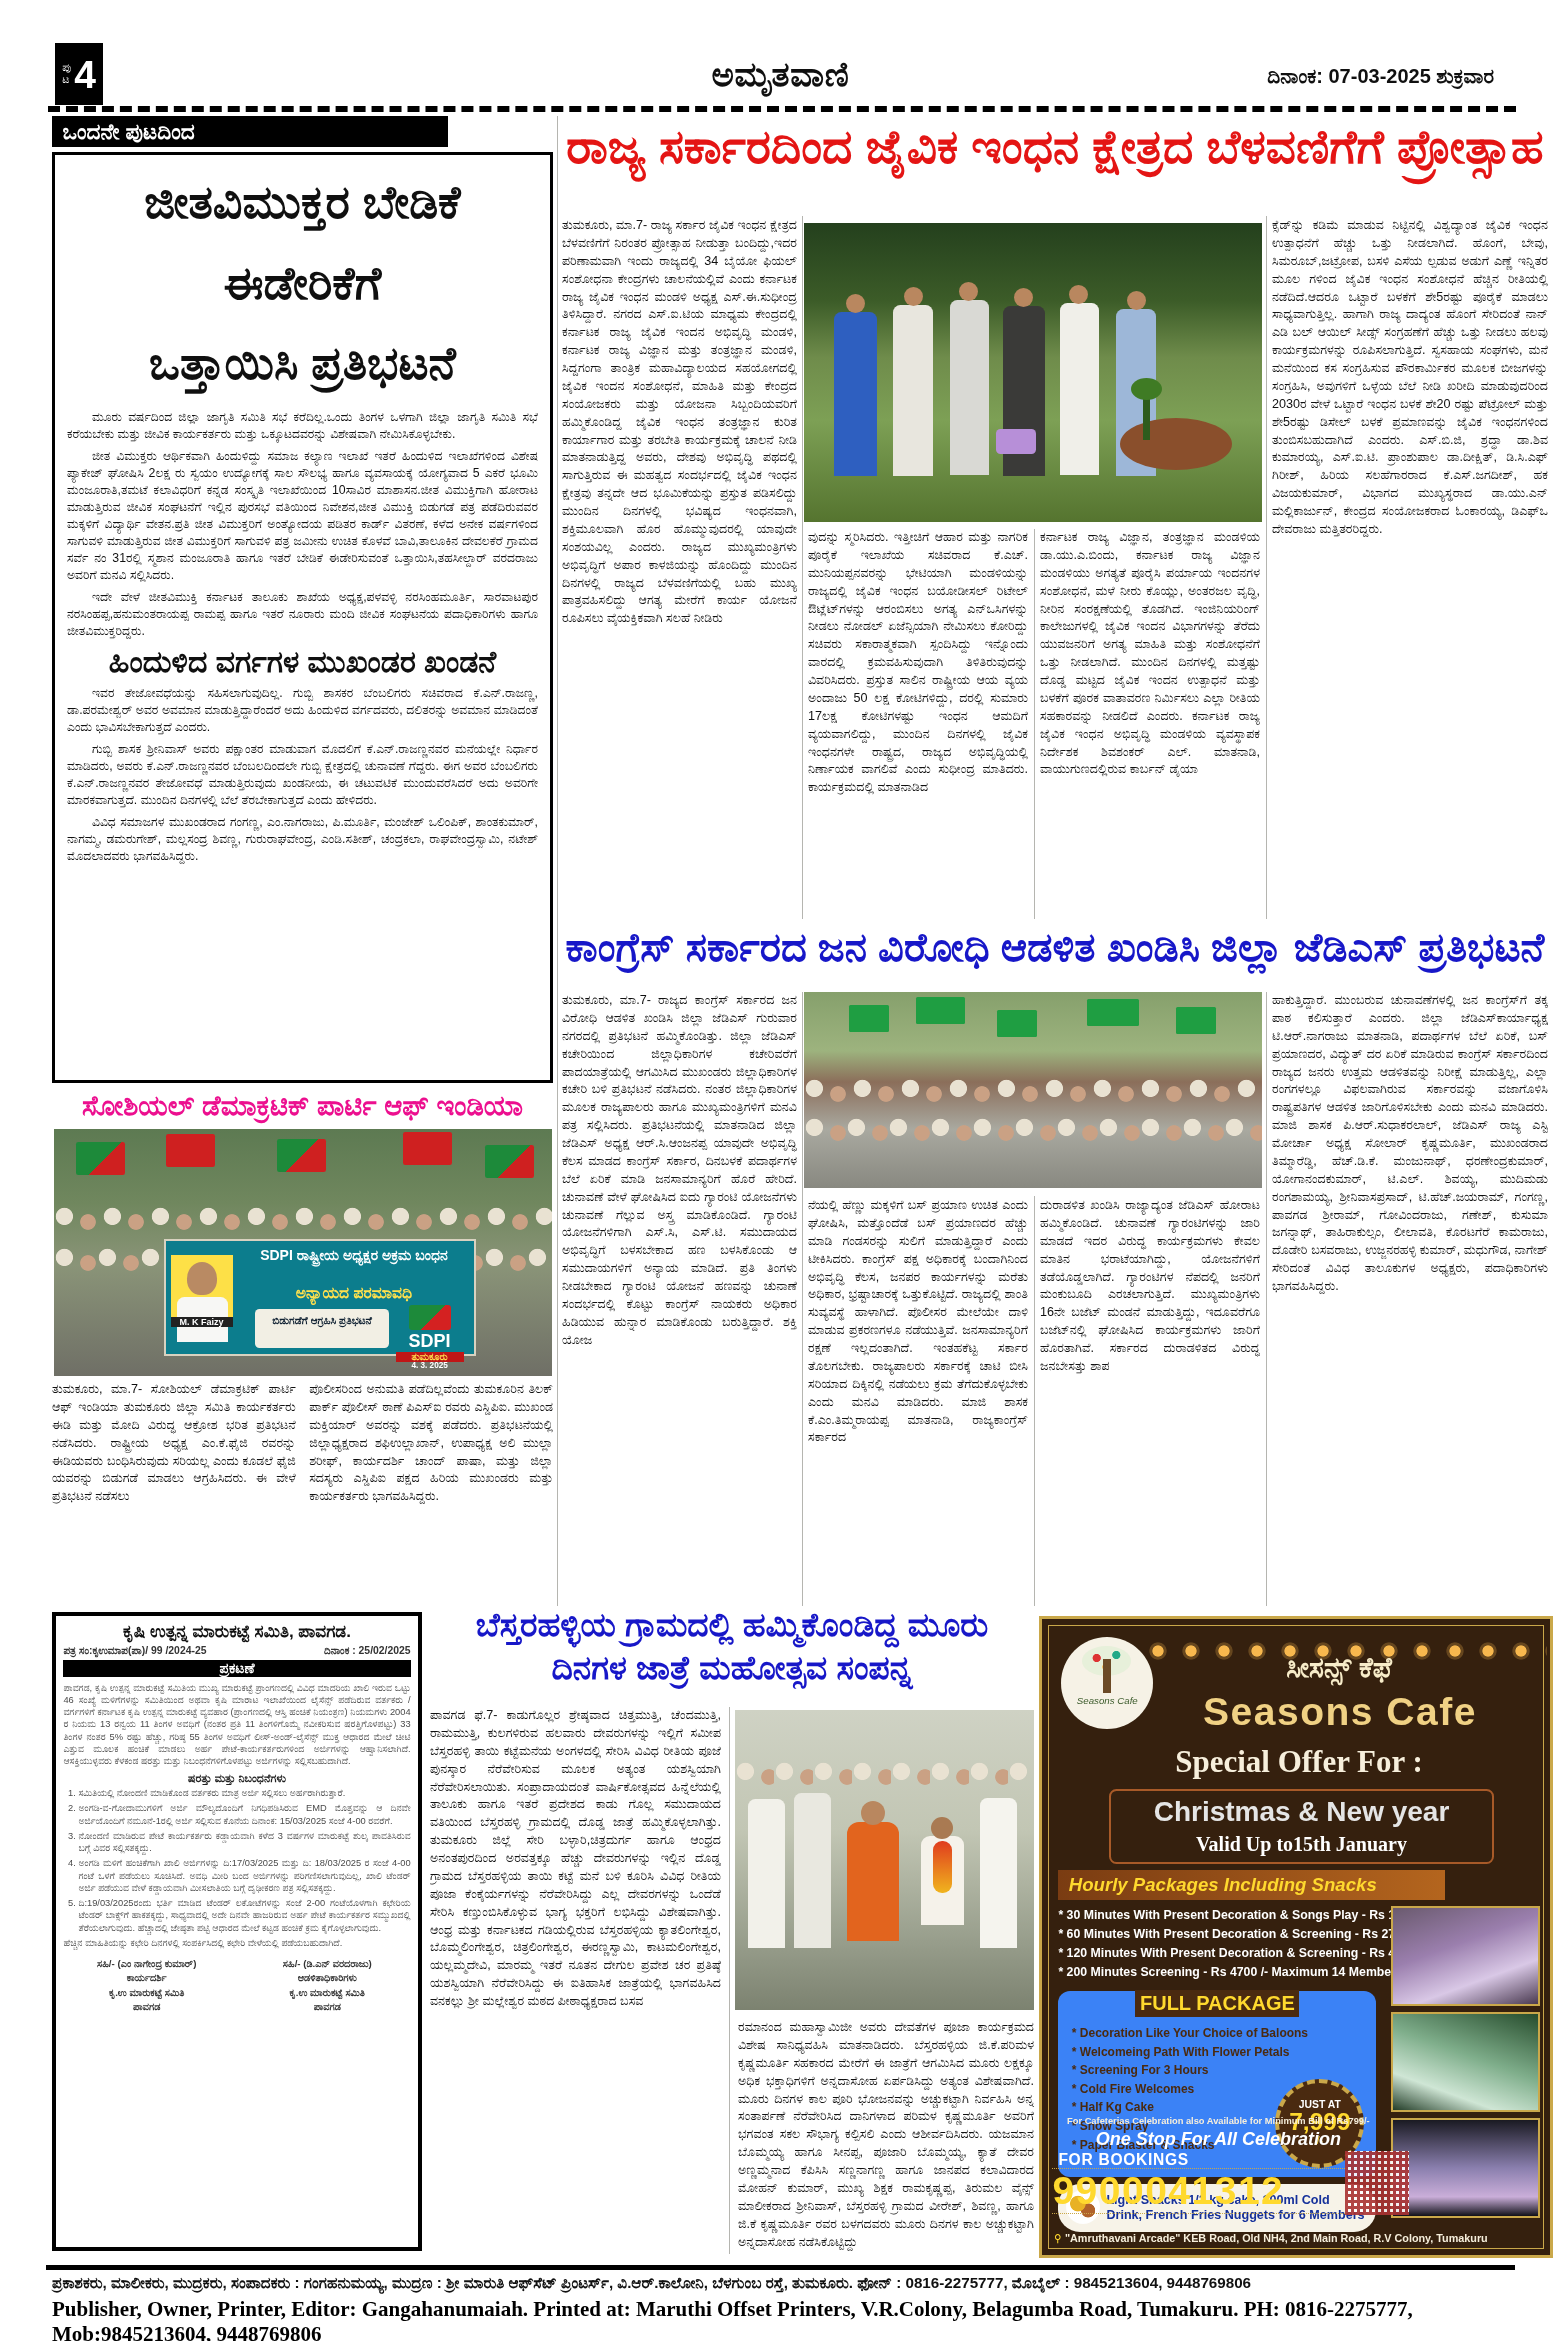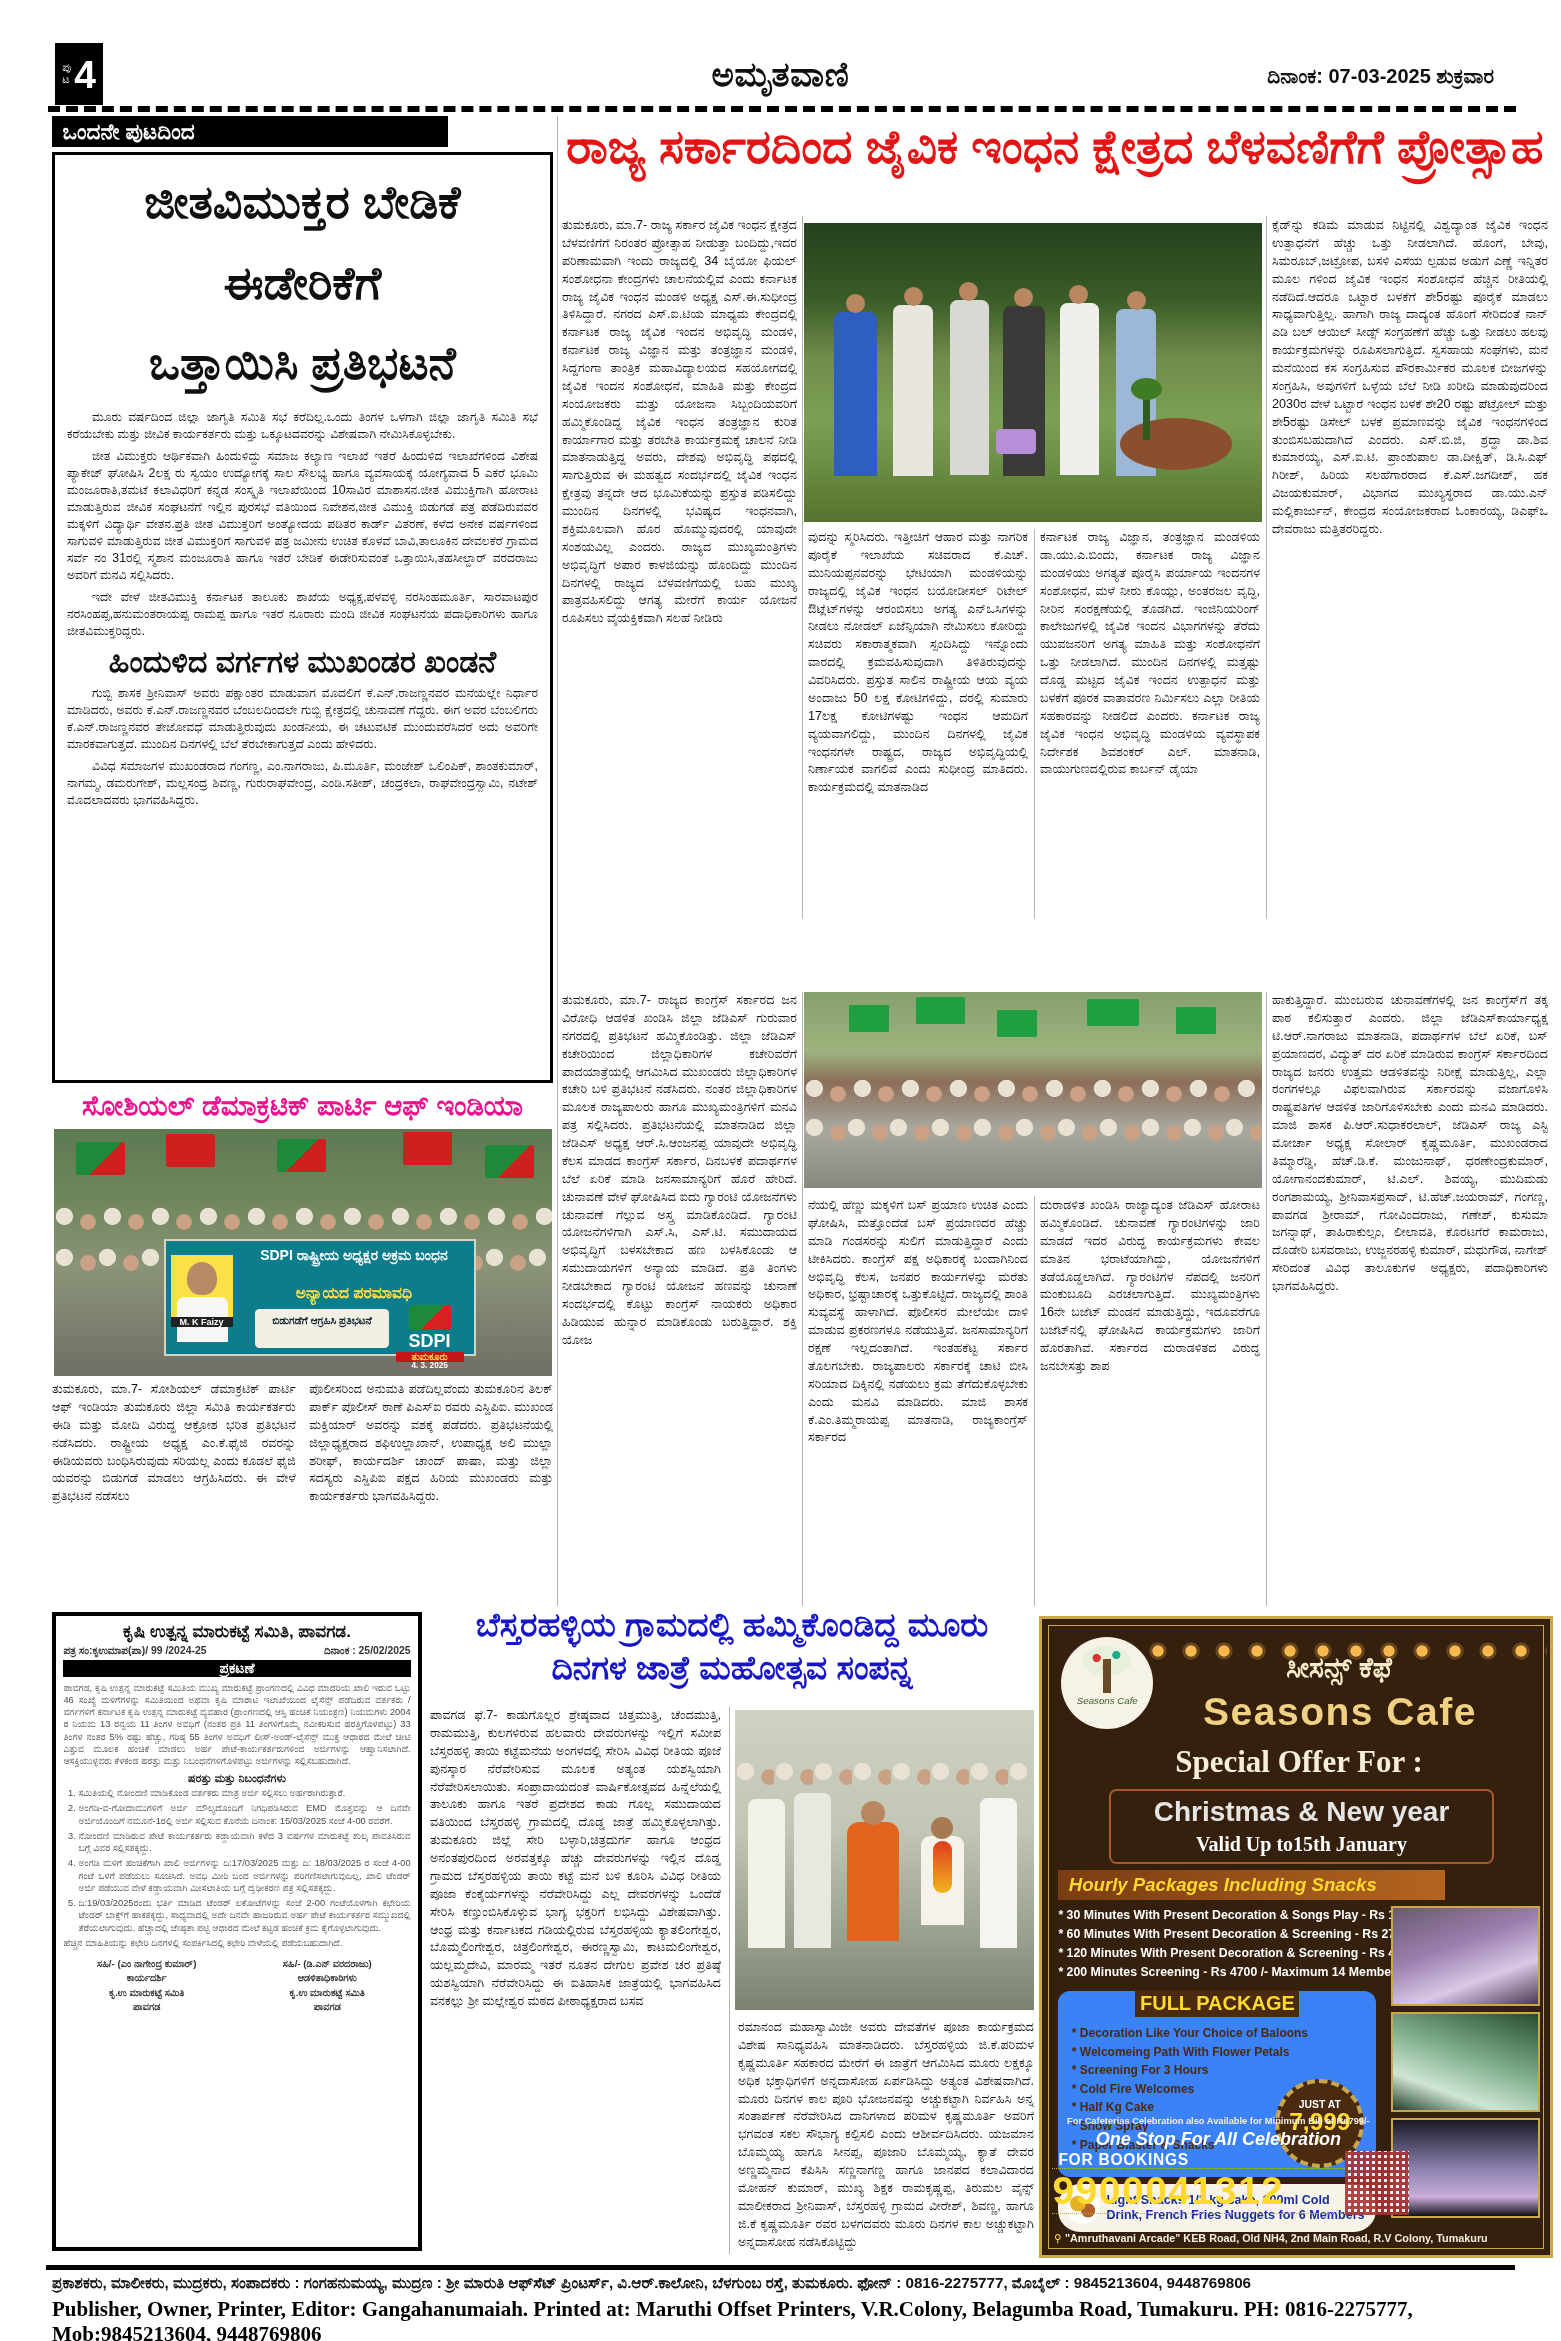--- a/index.html
+++ b/index.html
@@ -141,20 +141,21 @@
   <div class="abs" id="contbar">ಒಂದನೇ ಪುಟದಿಂದ</div>
   <div class="abs" id="box1">
     <div class="hl">
       <div>ಜೀತವಿಮುಕ್ತರ ಬೇಡಿಕೆ ಈಡೇರಿಕೆಗೆ</div>
       <div>ಒತ್ತಾಯಿಸಿ ಪ್ರತಿಭಟನೆ</div>
     </div>
     <p>ಮೂರು ವರ್ಷದಿಂದ ಜಿಲ್ಲಾ ಜಾಗೃತಿ ಸಮಿತಿ ಸಭೆ ಕರೆದಿಲ್ಲ.ಒಂದು ತಿಂಗಳ ಒಳಗಾಗಿ ಜಿಲ್ಲಾ ಜಾಗೃತಿ ಸಮಿತಿ ಸಭೆ ಕರೆಯಬೇಕು ಮತ್ತು ಜೀವಿಕ ಕಾರ್ಯಕರ್ತರು ಮತ್ತು ಒಕ್ಕೂಟದವರನ್ನು ವಿಶೇಷವಾಗಿ ನೇಮಿಸಿಕೊಳ್ಳಬೇಕು.</p>
     <p>ಜೀತ ವಿಮುಕ್ತರು ಆರ್ಥಿಕವಾಗಿ ಹಿಂದುಳಿದ್ದು ಸಮಾಜ ಕಲ್ಯಾಣ ಇಲಾಖೆ ಇತರೆ ಹಿಂದುಳಿದ ಇಲಾಖೆಗಳಿಂದ ವಿಶೇಷ ಪ್ಯಾಕೇಜ್ ಘೋಷಿಸಿ 2ಲಕ್ಷ ರು ಸ್ವಯಂ ಉದ್ಯೋಗಕ್ಕೆ ಸಾಲ ಸೌಲಭ್ಯ ಹಾಗೂ ವ್ಯವಸಾಯಕ್ಕೆ ಯೋಗ್ಯವಾದ 5 ಎಕರೆ ಭೂಮಿ ಮಂಜೂರಾತಿ,ತಮಟೆ ಕಲಾವಿಧರಿಗೆ ಕನ್ನಡ ಸಂಸ್ಕೃತಿ ಇಲಾಖೆಯಿಂದ 10ಸಾವಿರ ಮಾಶಾಸನ.ಜೀತ ವಿಮುಕ್ತಿಗಾಗಿ ಹೋರಾಟ ಮಾಡುತ್ತಿರುವ ಜೀವಿಕ ಸಂಘಟನೆಗೆ ಇಲ್ಲಿನ ಪುರಸಭೆ ವತಿಯಿಂದ ನಿವೇಶನ,ಜೀತ ವಿಮುಕ್ತಿ ಬಿಡುಗಡೆ ಪತ್ರ ಪಡೆದಿರುವವರ ಮಕ್ಕಳಿಗೆ ವಿದ್ಯಾರ್ಥಿ ವೇತನ.ಪ್ರತಿ ಜೀತ ವಿಮುಕ್ತರಿಗೆ ಅಂತ್ಯೋದಯ ಪಡಿತರ ಕಾರ್ಡ್ ವಿತರಣೆ, ಕಳೆದ ಅನೇಕ ವರ್ಷಗಳಿಂದ ಸಾಗುವಳಿ ಮಾಡುತ್ತಿರುವ ಜೀತ ವಿಮುಕ್ತರಿಗೆ ಸಾಗುವಳಿ ಪತ್ರ ಜಮೀನು ಉಚಿತ ಕೊಳವೆ ಬಾವಿ,ತಾಲೂಕಿನ ದೇವಲಕೆರೆ ಗ್ರಾಮದ ಸರ್ವೆ ನಂ 31ರಲ್ಲಿ ಸ್ಮಶಾನ ಮಂಜೂರಾತಿ ಹಾಗೂ ಇತರೆ ಬೇಡಿಕೆ ಈಡೇರಿಸುವಂತೆ ಒತ್ತಾಯಿಸಿ,ತಹಸೀಲ್ದಾರ್ ವರದರಾಜು ಅವರಿಗೆ ಮನವಿ ಸಲ್ಲಿಸಿದರು.</p>
     <p>ಇದೇ ವೇಳೆ ಜೀತವಿಮುಕ್ತಿ ಕರ್ನಾಟಕ ತಾಲೂಕು ಶಾಖೆಯ ಅಧ್ಯಕ್ಷ,ಪಳವಳ್ಳಿ ನರಸಿಂಹಮೂರ್ತಿ, ಸಾರವಾಟಪುರ ನರಸಿಂಹಪ್ಪ,ಹನುಮಂತರಾಯಪ್ಪ ರಾಮಪ್ಪ ಹಾಗೂ ಇತರೆ ನೂರಾರು ಮಂದಿ ಜೀವಿಕ ಸಂಘಟನೆಯ ಪದಾಧಿಕಾರಿಗಳು ಹಾಗೂ ಜೀತವಿಮುಕ್ತರಿದ್ದರು.</p>
     <div class="sub">ಹಿಂದುಳಿದ ವರ್ಗಗಳ ಮುಖಂಡರ ಖಂಡನೆ</div>
+    <p>ಇವರ ತೇಜೋವಧೆಯನ್ನು ಸಹಿಸಲಾಗುವುದಿಲ್ಲ. ಗುಬ್ಬಿ ಶಾಸಕರ ಬೆಂಬಲಿಗರು ಸಚಿವರಾದ ಕೆ.ಎನ್.ರಾಜಣ್ಣ, ಡಾ.ಪರಮೇಶ್ವರ್ ಅವರ ಅವಮಾನ ಮಾಡುತ್ತಿದ್ದಾರೆಂದರೆ ಅದು ಹಿಂದುಳಿದ ವರ್ಗದವರು, ದಲಿತರನ್ನು ಅವಮಾನ ಮಾಡಿದಂತೆ ಎಂದು ಭಾವಿಸಬೇಕಾಗುತ್ತದೆ ಎಂದರು.</p>
     <p>ಗುಬ್ಬಿ ಶಾಸಕ ಶ್ರೀನಿವಾಸ್ ಅವರು ಪಕ್ಷಾಂತರ ಮಾಡುವಾಗ ಮೊದಲಿಗೆ ಕೆ.ಎನ್.ರಾಜಣ್ಣನವರ ಮನೆಯಲ್ಲೇ ನಿರ್ಧಾರ ಮಾಡಿದರು, ಅವರು ಕೆ.ಎನ್.ರಾಜಣ್ಣನವರ ಬೆಂಬಲದಿಂದಲೇ ಗುಬ್ಬಿ ಕ್ಷೇತ್ರದಲ್ಲಿ ಚುನಾವಣೆ ಗೆದ್ದರು. ಈಗ ಅವರ ಬೆಂಬಲಿಗರು ಕೆ.ಎನ್.ರಾಜಣ್ಣನವರ ತೇಜೋವಧೆ ಮಾಡುತ್ತಿರುವುದು ಖಂಡನೀಯ, ಈ ಚಟುವಟಿಕೆ ಮುಂದುವರೆಸಿದರೆ ಅದು ಅವರಿಗೇ ಮಾರಕವಾಗುತ್ತದೆ. ಮುಂದಿನ ದಿನಗಳಲ್ಲಿ ಬೆಲೆ ತೆರಬೇಕಾಗುತ್ತದೆ ಎಂದು ಹೇಳಿದರು.</p>
     <p>ವಿವಿಧ ಸಮಾಜಗಳ ಮುಖಂಡರಾದ ಗಂಗಣ್ಣ, ಎಂ.ನಾಗರಾಜು, ಪಿ.ಮೂರ್ತಿ, ಮಂಜೇಶ್ ಒಲಿಂಪಿಕ್, ಶಾಂತಕುಮಾರ್, ನಾಗಮ್ಮ, ಡಮರುಗೇಶ್, ಮಲ್ಲಸಂದ್ರ ಶಿವಣ್ಣ, ಗುರುರಾಘವೇಂದ್ರ, ಎಂಡಿ.ಸತೀಶ್, ಚಂದ್ರಕಲಾ, ರಾಘವೇಂದ್ರಸ್ವಾಮಿ, ನಟೇಶ್ ಮೊದಲಾದವರು ಭಾಗವಹಿಸಿದ್ದರು.</p>
   </div>
 
   <div class="abs" id="sdpi-hl">ಸೋಶಿಯಲ್ ಡೆಮಾಕ್ರಟಿಕ್ ಪಾರ್ಟಿ ಆಫ್ ಇಂಡಿಯಾ ಪ್ರತಿಭಟನೆ</div>
   <div class="abs" id="sdpi-photo">
     <div class="heads" style="top:71px;"></div>
     <div class="heads" style="top:112px;background-size:43px 43px;"></div>
     <div class="sflag" style="left:22px;top:13.4px;background:linear-gradient(135deg,#1d8a3a 55%,#cf2020 55%);"></div>
     <div class="sflag" style="left:112px;top:4.5px;background:#cf2020;"></div>
@@ -232,20 +233,21 @@
     <div class="person" style="left:312px;top:86px;width:40px;height:167px;background:#9db7d8;"></div>
     <div class="phead" style="left:323px;top:68px;"></div>
     <div id="soil"></div>
     <div id="sapling"></div>
     <div id="wcan"></div>
   </div>
   <div class="abs jtext" style="left:808px;top:529px;width:220px;height:390px;">ವುದನ್ನು ಸ್ಮರಿಸಿದರು. ಇತ್ತೀಚಿಗೆ ಆಹಾರ ಮತ್ತು ನಾಗರಿಕ ಪೂರೈಕೆ ಇಲಾಖೆಯ ಸಚಿವರಾದ ಕೆ.ಎಚ್. ಮುನಿಯಪ್ಪನವರನ್ನು ಭೇಟಿಯಾಗಿ ಮಂಡಳಿಯನ್ನು ರಾಜ್ಯದಲ್ಲಿ ಜೈವಿಕ ಇಂಧನ ಬಯೋಡೀಸಲ್ ರಿಟೇಲ್ ಔಟ್ಲೆಟ್‌ಗಳನ್ನು ಆರಂಬಿಸಲು ಅಗತ್ಯ ಎನ್‌ಒಸಿಗಳನ್ನು ನೀಡಲು ನೋಡಲ್ ಏಜೆನ್ಸಿಯಾಗಿ ನೇಮಿಸಲು ಕೋರಿದ್ದು ಸಚಿವರು ಸಕಾರಾತ್ಮಕವಾಗಿ ಸ್ಪಂದಿಸಿದ್ದು ಇನ್ನೊಂದು ವಾರದಲ್ಲಿ ಕ್ರಮವಹಿಸುವುದಾಗಿ ತಿಳಿತಿರುವುದನ್ನು ವಿವರಿಸಿದರು. ಪ್ರಸ್ತುತ ಸಾಲಿನ ರಾಷ್ಟ್ರೀಯ ಆಯ ವ್ಯಯ ಅಂದಾಜು 50 ಲಕ್ಷ ಕೋಟಿಗಳಿದ್ದು, ದರಲ್ಲಿ ಸುಮಾರು 17ಲಕ್ಷ ಕೋಟಿಗಳಷ್ಟು ಇಂಧನ ಆಮದಿಗೆ ವ್ಯಯವಾಗಲಿದ್ದು, ಮುಂದಿನ ದಿನಗಳಲ್ಲಿ ಜೈವಿಕ ಇಂಧನಗಳೇ ರಾಷ್ಟ್ರದ, ರಾಜ್ಯದ ಅಭಿವೃದ್ಧಿಯಲ್ಲಿ ನಿರ್ಣಾಯಕ ವಾಗಲಿವೆ ಎಂದು ಸುಧೀಂದ್ರ ಮಾತಿದರು. ಕಾರ್ಯಕ್ರಮದಲ್ಲಿ ಮಾತನಾಡಿದ</div>
   <div class="abs jtext" style="left:1040px;top:529px;width:220px;height:390px;">ಕರ್ನಾಟಕ ರಾಜ್ಯ ವಿಜ್ಞಾನ, ತಂತ್ರಜ್ಞಾನ ಮಂಡಳಿಯ ಡಾ.ಯು.ಎ.ಬಿಂದು, ಕರ್ನಾಟಕ ರಾಜ್ಯ ವಿಜ್ಞಾನ ಮಂಡಳಿಯು ಅಗತ್ಯತೆ ಪೂರೈಸಿ ಪರ್ಯಾಯ ಇಂದನಗಳ ಸಂಶೋಧನೆ, ಮಳೆ ನೀರು ಕೊಯ್ಲು, ಅಂತರಜಲ ವೃದ್ಧಿ, ನೀರಿನ ಸಂರಕ್ಷಣೆಯಲ್ಲಿ ತೊಡಗಿದೆ. ಇಂಜಿನಿಯರಿಂಗ್ ಕಾಲೇಜುಗಳಲ್ಲಿ ಜೈವಿಕ ಇಂದನ ವಿಭಾಗಗಳನ್ನು ತೆರೆದು ಯುವಜನರಿಗೆ ಅಗತ್ಯ ಮಾಹಿತಿ ಮತ್ತು ಸಂಶೋಧನೆಗೆ ಒತ್ತು ನೀಡಲಾಗಿದೆ. ಮುಂದಿನ ದಿನಗಳಲ್ಲಿ ಮತ್ತಷ್ಟು ದೊಡ್ಡ ಮಟ್ಟದ ಜೈವಿಕ ಇಂದನ ಉತ್ಪಾಧನೆ ಮತ್ತು ಬಳಕೆಗೆ ಪೂರಕ ವಾತಾವರಣ ನಿರ್ಮಿಸಲು ಎಲ್ಲಾ ರೀತಿಯ ಸಹಕಾರವನ್ನು ನೀಡಲಿದೆ ಎಂದರು. ಕರ್ನಾಟಕ ರಾಜ್ಯ ಜೈವಿಕ ಇಂಧನ ಅಭಿವೃದ್ಧಿ ಮಂಡಳಿಯ ವ್ಯವಸ್ಥಾಪಕ ನಿರ್ದೇಶಕ ಶಿವಶಂಕರ್ ಎಲ್. ಮಾತನಾಡಿ, ವಾಯುಗುಣದಲ್ಲಿರುವ ಕಾರ್ಬನ್ ಡೈಯಾ</div>
   <div class="abs jtext" style="left:1272px;top:217px;width:276px;height:702px;">ಕ್ಸೆಡ್‌ನ್ನು ಕಡಿಮೆ ಮಾಡುವ ನಿಟ್ಟಿನಲ್ಲಿ ವಿಶ್ವದ್ಯಾಂತ ಜೈವಿಕ ಇಂಧನ ಉತ್ಪಾಧನೆಗೆ ಹೆಚ್ಚು ಒತ್ತು ನೀಡಲಾಗಿದೆ. ಹೊಂಗೆ, ಬೇವು, ಸಿಮರೂಬ್,ಜಟ್ರೋಪ, ಬಸಳಿ ಎಸೆಯ ಲ್ಪಡುವ ಅಡುಗೆ ಎಣ್ಣೆ ಇನ್ನಿತರ ಮೂಲ ಗಳಿಂದ ಜೈವಿಕ ಇಂಧನ ಸಂಶೋಧನೆ ಹೆಚ್ಚಿನ ರೀತಿಯಲ್ಲಿ ನಡೆದಿದೆ.ಆದರೂ ಒಟ್ಟಾರೆ ಬಳಕೆಗೆ ಶೇ5ರಷ್ಟು ಪೂರೈಕೆ ಮಾಡಲು ಸಾಧ್ಯವಾಗುತ್ತಿಲ್ಲ. ಹಾಗಾಗಿ ರಾಜ್ಯ ದಾದ್ಯಂತ ಹೊಂಗೆ ಸೇರಿದಂತೆ ನಾನ್ ಎಡಿ ಬಲ್ ಆಯಿಲ್ ಸೀಡ್ಸ್ ಸಂಗ್ರಹಣೆಗೆ ಹೆಚ್ಚು ಒತ್ತು ನೀಡಲು ಹಲವು ಕಾರ್ಯಕ್ರಮಗಳನ್ನು ರೂಪಿಸಲಾಗುತ್ತಿದೆ. ಸ್ವಸಹಾಯ ಸಂಘಗಳು, ಮನೆ ಮನೆಯಿಂದ ಕಸ ಸಂಗ್ರಹಿಸುವ ಪೌರಕಾರ್ಮಿಕರ ಮೂಲಕ ಬೀಜಗಳನ್ನು ಸಂಗ್ರಹಿಸಿ, ಅವುಗಳಿಗೆ ಒಳ್ಳೆಯ ಬೆಲೆ ನೀಡಿ ಖರೀದಿ ಮಾಡುವುದರಿಂದ 2030ರ ವೇಳೆ ಒಟ್ಟಾರೆ ಇಂಧನ ಬಳಕೆ ಶೇ20 ರಷ್ಟು ಪೆಟ್ರೋಲ್ ಮತ್ತು ಶೇ5ರಷ್ಟು ಡಿಸೇಲ್ ಬಳಕೆ ಪ್ರಮಾಣವನ್ನು ಜೈವಿಕ ಇಂಧನಗಳಿಂದ ತುಂಬಿಸಬಹುದಾಗಿದೆ ಎಂದರು. ಎಸ್.ಬಿ.ಜಿ, ಶ್ರದ್ಧಾ ಡಾ.ಶಿವ ಕುಮಾರಯ್ಯ, ಎಸ್.ಐ.ಟಿ. ಪ್ರಾಂಶುಪಾಲ ಡಾ.ದೀಕ್ಷಿತ್, ಡಿ.ಸಿ.ಎಫ್ ಗಿರೀಶ್, ಹಿರಿಯ ಸಲಹೆಗಾರರಾದ ಕೆ.ಎಸ್.ಜಗದೀಶ್, ಹಕ ವಿಜಯಕುಮಾರ್, ವಿಭಾಗದ ಮುಖ್ಯಸ್ಥರಾದ ಡಾ.ಯು.ಎನ್ ಮಲ್ಲಿಕಾರ್ಜುನ್, ಕೇಂದ್ರದ ಸಂಯೋಜಕರಾದ ಓಂಕಾರಯ್ಯ, ಡಿಎಫ್ಒ ದೇವರಾಜು ಮತ್ತಿತರರಿದ್ದರು.</div>
 
+  <div class="abs" id="jds-hl">ಕಾಂಗ್ರೆಸ್ ಸರ್ಕಾರದ ಜನ ವಿರೋಧಿ ಆಡಳಿತ ಖಂಡಿಸಿ ಜಿಲ್ಲಾ ಜೆಡಿಎಸ್ ಪ್ರತಿಭಟನೆ</div>
   <div class="abs jtext" style="left:562px;top:992px;width:235px;height:614px;">ತುಮಕೂರು, ಮಾ.7- ರಾಜ್ಯದ ಕಾಂಗ್ರೆಸ್ ಸರ್ಕಾರದ ಜನ ವಿರೋಧಿ ಆಡಳಿತ ಖಂಡಿಸಿ ಜಿಲ್ಲಾ ಜೆಡಿಎಸ್ ಗುರುವಾರ ನಗರದಲ್ಲಿ ಪ್ರತಿಭಟನೆ ಹಮ್ಮಿಕೊಂಡಿತ್ತು. ಜಿಲ್ಲಾ ಜೆಡಿಎಸ್ ಕಚೇರಿಯಿಂದ ಜಿಲ್ಲಾಧಿಕಾರಿಗಳ ಕಚೇರಿವರೆಗೆ ಪಾದಯಾತ್ರೆಯಲ್ಲಿ ಆಗಮಿಸಿದ ಮುಖಂಡರು ಜಿಲ್ಲಾಧಿಕಾರಿಗಳ ಕಚೇರಿ ಬಳಿ ಪ್ರತಿಭಟನೆ ನಡೆಸಿದರು. ನಂತರ ಜಿಲ್ಲಾಧಿಕಾರಿಗಳ ಮೂಲಕ ರಾಜ್ಯಪಾಲರು ಹಾಗೂ ಮುಖ್ಯಮಂತ್ರಿಗಳಿಗೆ ಮನವಿ ಪತ್ರ ಸಲ್ಲಿಸಿದರು. ಪ್ರತಿಭಟನೆಯಲ್ಲಿ ಮಾತನಾಡಿದ ಜಿಲ್ಲಾ ಜೆಡಿಎಸ್ ಅಧ್ಯಕ್ಷ ಆರ್.ಸಿ.ಆಂಜನಪ್ಪ ಯಾವುದೇ ಅಭಿವೃದ್ಧಿ ಕೆಲಸ ಮಾಡದ ಕಾಂಗ್ರೆಸ್ ಸರ್ಕಾರ, ದಿನಬಳಕೆ ಪದಾರ್ಥಗಳ ಬೆಲೆ ಏರಿಕೆ ಮಾಡಿ ಜನಸಾಮಾನ್ಯರಿಗೆ ಹೊರೆ ಹೇರಿದೆ. ಚುನಾವಣೆ ವೇಳೆ ಘೋಷಿಸಿದ ಐದು ಗ್ಯಾರಂಟಿ ಯೋಜನೆಗಳು ಚುನಾವಣೆ ಗೆಲ್ಲುವ ಅಸ್ತ್ರ ಮಾಡಿಕೊಂಡಿದೆ. ಗ್ಯಾರಂಟಿ ಯೋಜನೆಗಳಿಗಾಗಿ ಎಸ್.ಸಿ, ಎಸ್.ಟಿ. ಸಮುದಾಯದ ಅಭಿವೃದ್ಧಿಗೆ ಬಳಸಬೇಕಾದ ಹಣ ಬಳಸಿಕೊಂಡು ಆ ಸಮುದಾಯಗಳಿಗೆ ಅನ್ಯಾಯ ಮಾಡಿದೆ. ಪ್ರತಿ ತಿಂಗಳು ನೀಡಬೇಕಾದ ಗ್ಯಾರಂಟಿ ಯೋಜನೆ ಹಣವನ್ನು ಚುನಾಣೆ ಸಂದರ್ಭದಲ್ಲಿ ಕೊಟ್ಟು ಕಾಂಗ್ರೆಸ್ ನಾಯಕರು ಅಧಿಕಾರ ಹಿಡಿಯುವ ಹುನ್ನಾರ ಮಾಡಿಕೊಂಡು ಬರುತ್ತಿದ್ದಾರೆ. ಶಕ್ತಿ ಯೋಜ</div>
   <div class="abs" id="jds-photo">
     <div class="gflag" style="left:45px;top:13.4px;"></div>
     <div class="gflag" style="left:112px;top:4.5px;width:49px;"></div>
     <div class="gflag" style="left:193px;top:18px;"></div>
     <div class="gflag" style="left:283px;top:7.4px;width:52px;"></div>
     <div class="gflag" style="left:372px;top:15px;"></div>
     <div class="heads" style="top:80px;"></div>
     <div class="heads" style="top:119px;background-size:42px 43px;"></div>
   </div>

